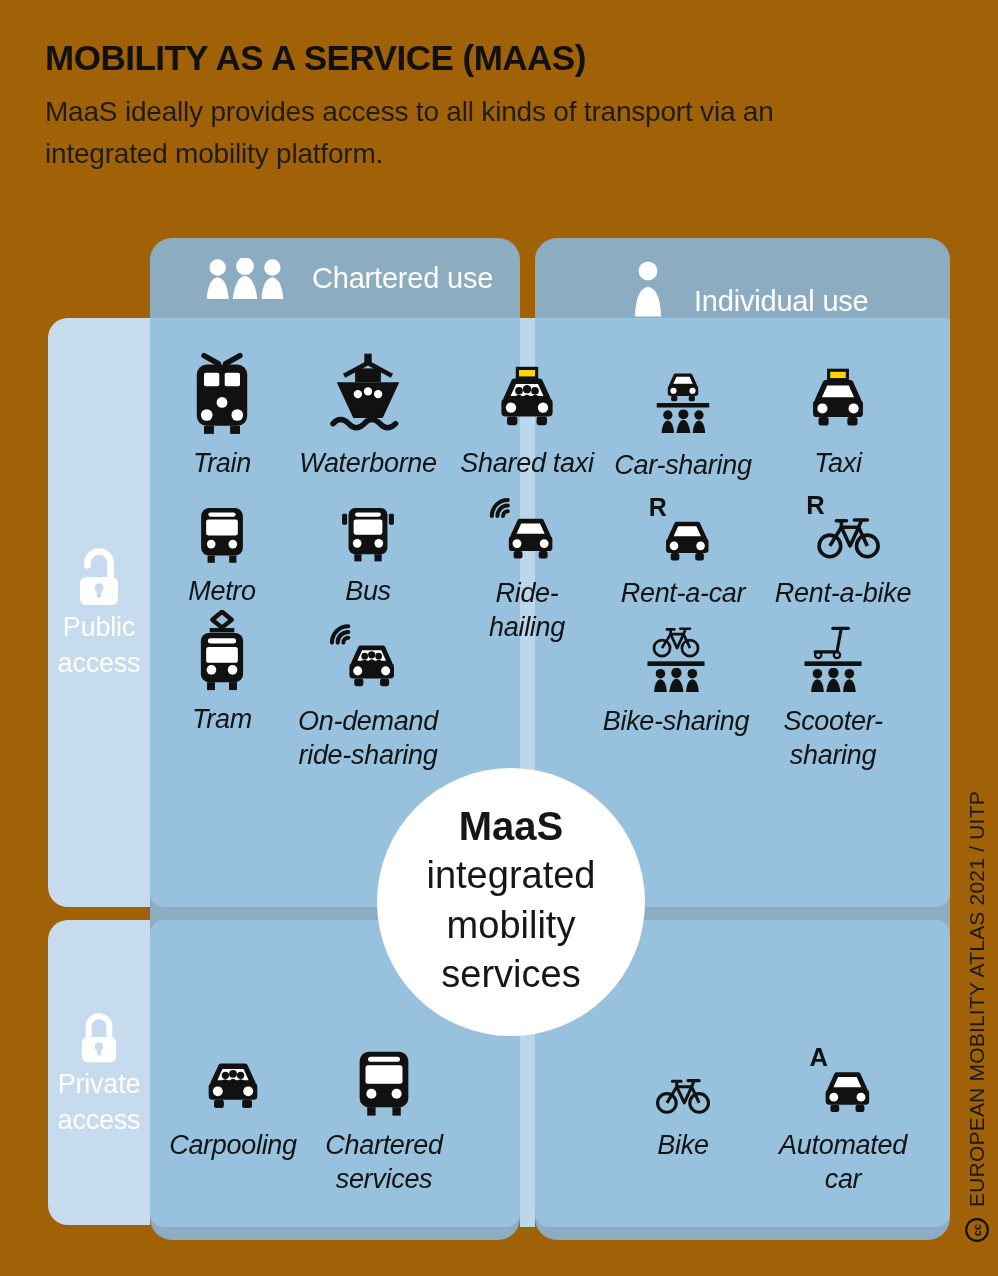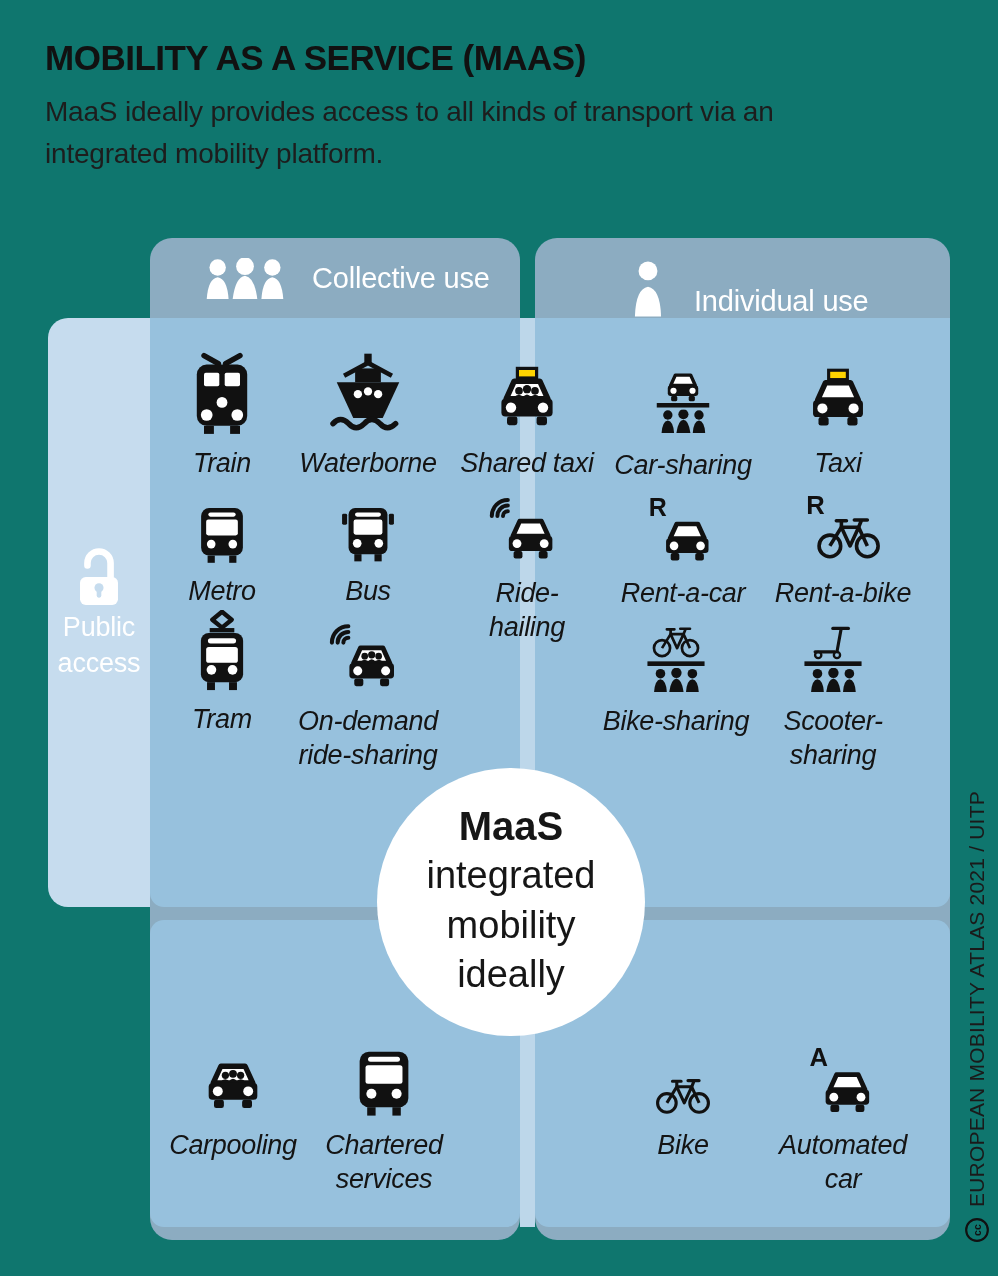--- a/index.html
+++ b/index.html
@@ -1,17 +1,17 @@
 <!DOCTYPE html>
 <html><head>
 <meta charset="utf-8">
 <style>
   html,body{margin:0;padding:0;}
   .stage{
-    position:relative;width:998px;height:1276px;background:#0f766e;overflow:hidden;
+    position:relative;width:998px;height:1276px;background:#a16207;overflow:hidden;
     font-family:"Liberation Sans",sans-serif;color:#161616;
   }
   .title{position:absolute;left:45px;top:38px;font-size:35px;font-weight:700;letter-spacing:-.5px;color:#111;}
   .sub{position:absolute;left:45px;font-size:28px;color:#1d1d1d;letter-spacing:-.2px;}
   .sub1{top:96px;} .sub2{top:138px;}
 
   
   .colframe{position:absolute;top:238px;height:1002px;background:#8cacc1;border-radius:22px;}
   .col1{left:150px;width:370px;} .col2{left:535px;width:415px;}
   .gapstripe{position:absolute;left:520px;top:318px;width:15px;height:909px;background:#bdd7ea;}
@@ -258,34 +258,40 @@
   <div class="gapstripe"></div>
   <div class="body top b1"></div>
   <div class="body top b2"></div>
   <div class="body bot b1"></div>
   <div class="body bot b2"></div>
 
   <div class="hdr hdr1">
     <svg class="icon white" width="82" height="41">
         <use href="#i-trio"></use>
       </svg>
-    <span class="htxt">Collective use</span>
+    <span class="htxt">Chartered use</span>
   </div>
   <div class="hdr hdr2">
     <svg class="icon white" width="44" height="58">
         <use href="#i-person"></use>
       </svg>
     <span class="htxt">Individual use</span>
   </div>
 
   <div class="side pub">
     <svg class="icon white" width="58" height="66">
         <use href="#i-lock-open"></use>
       </svg>
     <div class="stxt">Public access</div>
+  </div>
+  <div class="side priv">
+    <svg class="icon white" width="52" height="60">
+        <use href="#i-lock-closed"></use>
+      </svg>
+    <div class="stxt">Private access</div>
   </div>
 
   <div class="cell" style="left:162px;top:352px;width:120px">
     <svg class="icon" width="90" height="90">
         <use href="#i-train"></use>
       </svg>
     <div class="label">Train</div>
   </div>
   <div class="cell" style="left:288px;top:350px;width:160px">
     <svg class="icon" width="92" height="92">
@@ -390,21 +396,21 @@
     <svg class="icon" width="80" height="80">
         <use href="#i-auto-car"></use>
       </svg>
     <div class="label">Automated car</div>
   </div>
 
   <div class="circle">
     <div class="c1">MaaS</div>
     <div class="cl">integrated</div>
     <div class="cl">mobility</div>
-    <div class="cl">ideally</div>
+    <div class="cl">services</div>
   </div>
 
   <div class="credit">
     <svg class="icon" width="26" height="26">
         <use href="#i-cc"></use>
       </svg>
     <span>EUROPEAN MOBILITY ATLAS 2021 / UITP</span>
   </div>
 
 </div>

